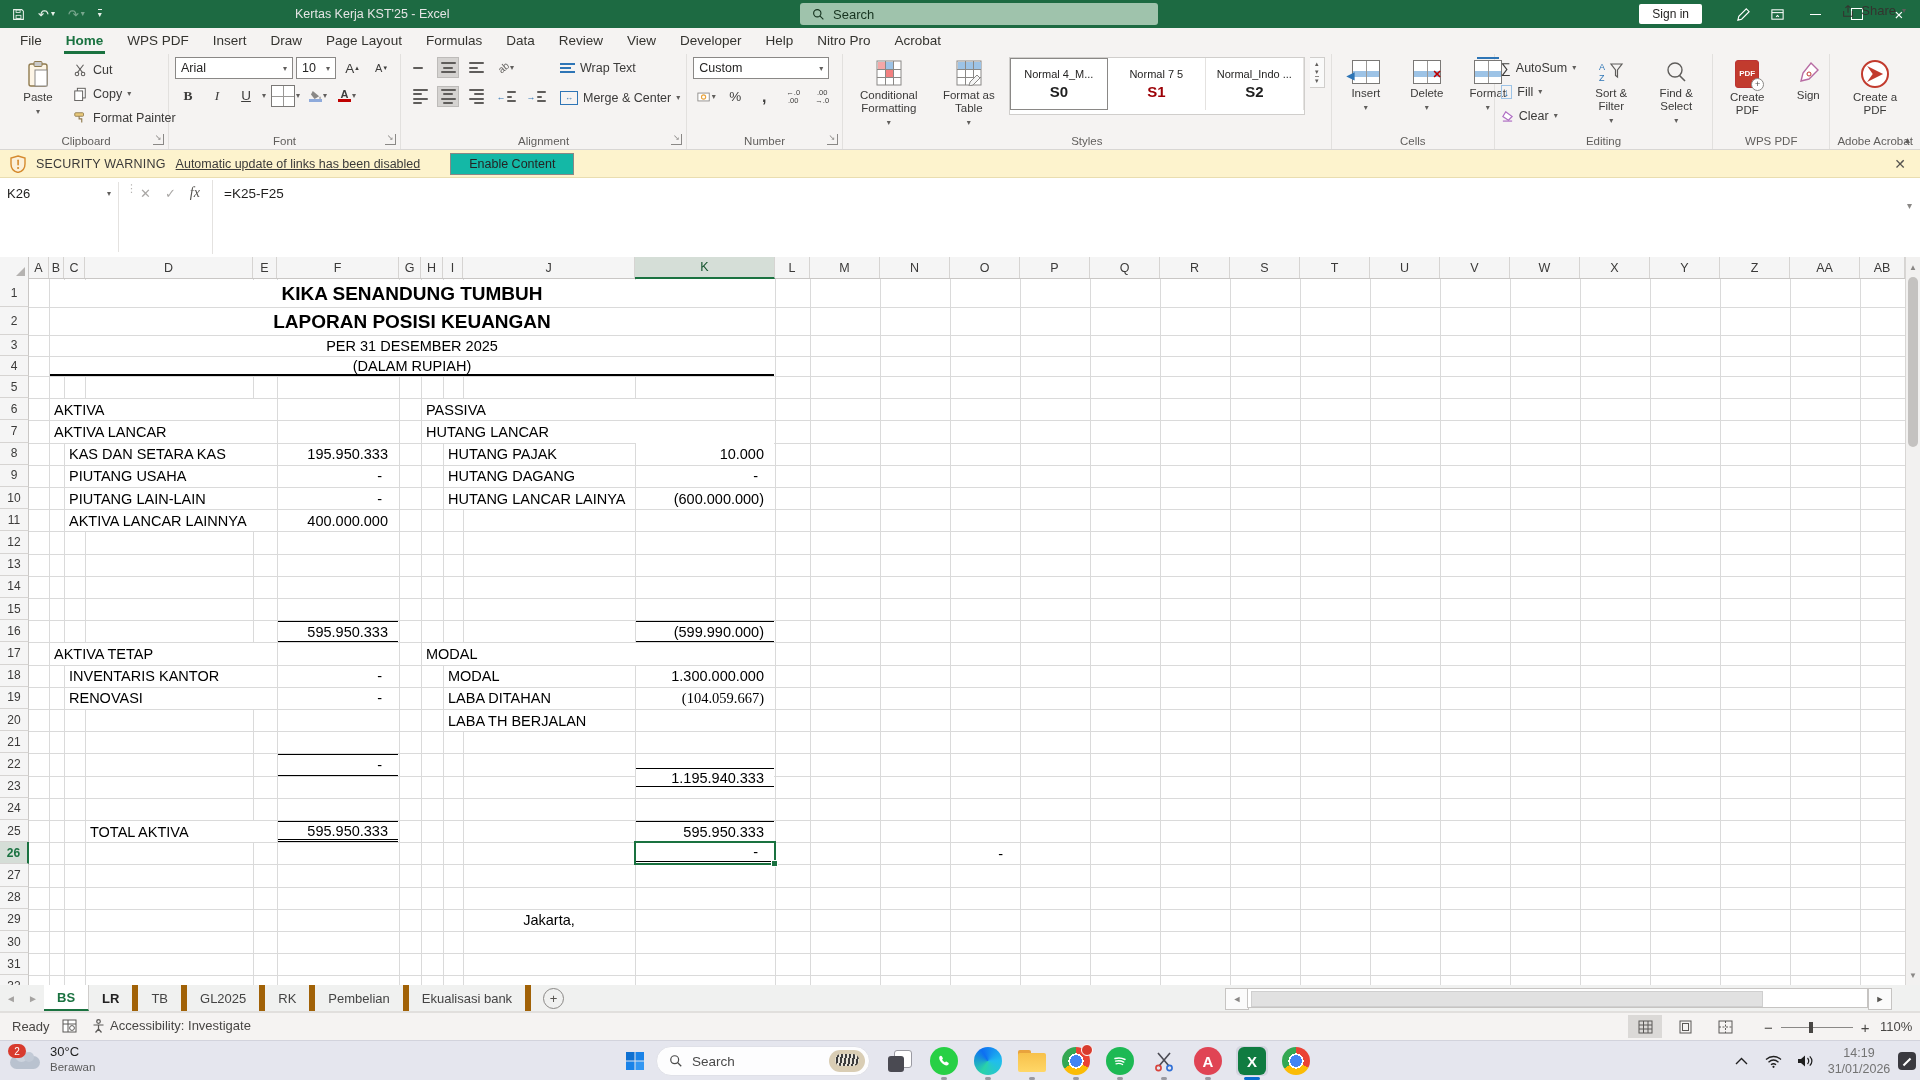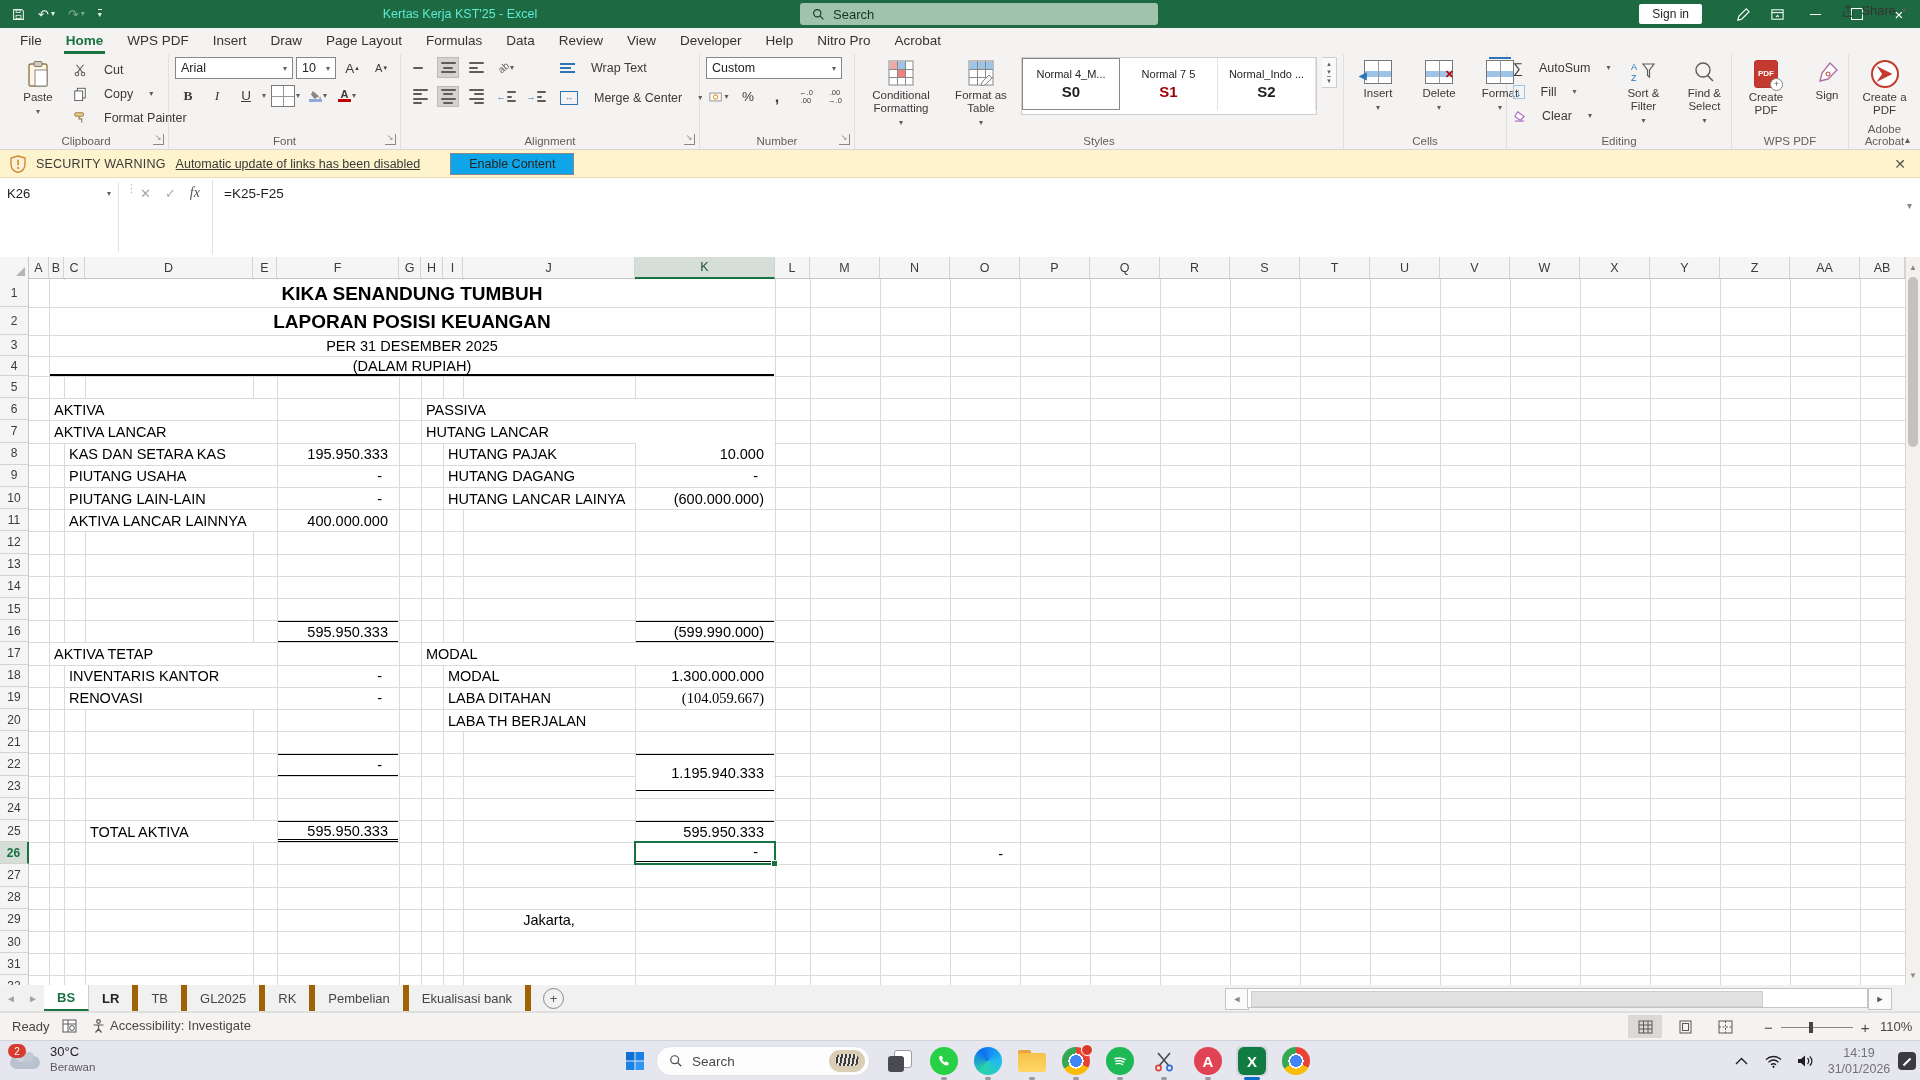--- a/index.html
+++ b/index.html
@@ -6,21 +6,21 @@
   body{width:1920px;height:1080px;overflow:hidden;font-family:"Liberation Sans",sans-serif;position:relative;}
   .screen{position:absolute;inset:0;width:1920px;height:1080px;background:#fff;}
   .abs{position:absolute;}
 
   
   .titlebar{position:absolute;left:0;top:0;right:0;height:28px;background:#1d6a42;color:#fff;}
   .qat{position:absolute;left:12px;top:0;height:28px;display:flex;align-items:center;gap:13px;color:#e9f1eb;}
   .qat .qi{font-size:13px;line-height:1;display:flex;align-items:center;gap:2px;}
   .qat .dim{opacity:.45;}
   .qchev{font-size:8px;}
-  .title-text{position:absolute;left:295px;top:7px;width:330px;text-align:center;font-size:12.5px;color:#5eead4;white-space:nowrap;}
+  .title-text{position:absolute;left:295px;top:7px;width:330px;font-size:12.5px;color:#e5e5e5;white-space:nowrap;}
   .tsearch{position:absolute;left:800px;top:3px;width:358px;height:22px;background:#9fc3ac;border-radius:3px;display:flex;align-items:center;gap:8px;padding-left:12px;box-sizing:border-box;color:#16331f;font-size:13px;}
   .tright{position:absolute;right:0;top:0;height:28px;display:flex;align-items:center;}
   .signin{background:#fff;color:#1f1e1d;font-size:12px;padding:3px 13px;border-radius:2px;margin-right:24px;}
   .tico{width:34px;height:28px;display:flex;align-items:center;justify-content:center;color:#fff;}
   .wbtn{width:42px;height:28px;display:flex;align-items:center;justify-content:center;color:#fff;font-size:13px;}
   .minbar{width:11px;height:1px;background:#fff;display:block;}
   .restore{width:10px;height:10px;border:1px solid #fff;display:block;}
   .xglyph{font-size:15px;line-height:1;}
 
   
@@ -30,21 +30,21 @@
   .mtab.active::after{content:"";position:absolute;left:10px;right:10px;bottom:0;height:3px;background:#1a7240;}
   .sharebtn{position:absolute;right:14px;top:3px;display:flex;align-items:center;gap:6px;font-size:13px;color:#34332f;}
 
   
   .ribbon{position:absolute;left:0;top:54px;right:0;height:96px;background:#f5f3f2;border-bottom:1px solid #d8d6d4;display:flex;align-items:stretch;padding-left:4px;box-sizing:border-box;}
   .rgroup{position:relative;border-right:1px solid #e2e0de;padding:3px 6px 17px 6px;display:flex;gap:5px;align-items:flex-start;}
   .rglabel{position:absolute;bottom:2px;left:0;right:0;text-align:center;font-size:11.5px;color:#605e5c;}
   .launcher{position:absolute;bottom:4px;right:4px;width:10px;height:10px;border-right:1px solid #8a8886;border-bottom:1px solid #8a8886;color:#8a8886;font-size:8px;line-height:8px;text-align:center;}
   .bigbtn{display:flex;flex-direction:column;align-items:center;gap:3px;padding:3px 4px;font-size:11.5px;color:#3b3a39;text-align:center;line-height:1.15;min-width:48px;}
   .col{display:flex;flex-direction:column;gap:3px;}
-  .smbtn{display:flex;align-items:center;gap:16px;font-size:12.5px;color:#3b3a39;height:21px;white-space:nowrap;}
+  .smbtn{display:flex;align-items:center;gap:5px;font-size:12.5px;color:#3b3a39;height:21px;white-space:nowrap;}
   .ibtn{min-width:22px;height:21px;display:flex;align-items:center;justify-content:center;font-size:13.5px;color:#3d3c3b;gap:1px;padding:0 2px;}
   .ibtn.selected{background:#d5d3d1;border:1px solid #bdbbb9;box-sizing:border-box;}
   .combo{height:22px;border:1px solid #8a8886;background:#fff;display:flex;align-items:center;justify-content:space-between;padding:0 5px;font-size:12.5px;color:#252423;box-sizing:border-box;}
   .ddonly{font-size:8px;color:#605e5c;}
   .row{display:flex;gap:3px;align-items:center;}
   .barsrow{display:flex;gap:4px;}
   .bars{display:flex;flex-direction:column;gap:2.5px;width:15px;}
   .bars i{height:2px;background:#5f5d5b;display:block;border-radius:1px;}
   .bars.t i{align-self:flex-start;}.bars.t i:nth-child(2){width:70%;}
   .bars.l i{width:100%;}.bars.l i:nth-child(even){width:65%;align-self:flex-start;}
@@ -75,21 +75,21 @@
   .acroicon{width:24px;height:24px;border-radius:50%;background:#fff;border:2px solid #c23b2e;position:relative;}
   .acroicon::before{content:"";position:absolute;inset:4px;background:#c23b2e;clip-path:polygon(0 0,100% 50%,0 100%,35% 50%);}
   .wrapicon{display:flex;flex-direction:column;gap:2px;width:15px;}
   .wrapicon i{height:2px;background:#2e75b6;display:block;}
   .mergeicon{width:16px;height:12px;border:1px solid #2e75b6;display:flex;align-items:center;justify-content:center;font-size:8px;color:#2e75b6;}
 
   
   .warnbar{position:absolute;left:0;top:150px;right:0;height:28px;background:#fdf3cd;border-bottom:1px solid #e9ddb0;display:flex;align-items:center;gap:10px;padding-left:10px;box-sizing:border-box;font-size:12.5px;color:#3b3a39;}
   .warntitle{letter-spacing:.2px;}
   .warnlink{text-decoration:underline;}
-  .warnbtn{background:#0ea5e9;border:1px solid #8a8886;padding:3px 18px;font-size:12.5px;color:#252423;margin-left:20px;}
+  .warnbtn{background:#14b8a6;border:1px solid #8a8886;padding:3px 18px;font-size:12.5px;color:#252423;margin-left:20px;}
   .warnclose{position:absolute;right:14px;font-size:14px;color:#55534f;top:6px;}
 
   
   .fbar{position:absolute;left:0;top:178px;right:0;height:79px;background:#fff;border-bottom:1px solid #cfcdcb;}
   .namebox{position:absolute;left:0;top:2px;width:118px;height:26px;display:flex;align-items:center;justify-content:space-between;padding:0 7px;font-size:13px;color:#1f1e1d;box-sizing:border-box;}
   .nbsep{position:absolute;left:118px;top:4px;bottom:auto;height:70px;width:1px;background:#e4e2e0;}
   .fdots{position:absolute;left:126px;top:8px;color:#b5b3b1;font-size:11px;letter-spacing:0;line-height:4px;width:4px;}
   .fbtns{position:absolute;left:140px;top:4px;display:flex;gap:14px;align-items:center;color:#a9a7a5;font-size:13px;height:22px;}
   .fxi{font-style:italic;font-family:"Liberation Serif",serif;color:#55534f;font-size:14px;}
   .fsep2{position:absolute;left:212px;top:2px;height:74px;width:1px;background:#e4e2e0;}
@@ -811,21 +811,21 @@
         <div class="cell al" style="left: 65px; width: 211px; top: 386.6px; height: 21.2px;">INVENTARIS KANTOR</div>
         <div class="cell ad" style="left: 278px; width: 120px; top: 386.6px; height: 21.2px;">-</div>
         <div class="cell al" style="left: 444px; width: 190px; top: 386.6px; height: 21.2px;">MODAL</div>
         <div class="cell ar" style="left: 636px; width: 138px; top: 386.6px; height: 21.2px;">1.300.000.000</div>
         <div class="cell al" style="left: 65px; width: 211px; top: 408.8px; height: 21.2px;">RENOVASI</div>
         <div class="cell ad" style="left: 278px; width: 120px; top: 408.8px; height: 21.2px;">-</div>
         <div class="cell al" style="left: 444px; width: 190px; top: 408.8px; height: 21.2px;">LABA DITAHAN</div>
         <div class="cell ar" style="left: 636px; width: 138px; top: 408.8px; height: 21.2px; font-family: Liberation Serif, serif;">(104.059.667)</div>
         <div class="cell al" style="left: 444px; width: 190px; top: 431px; height: 21.2px;">LABA TH BERJALAN</div>
         <div class="cell ad bt bb" style="left: 278px; width: 120px; top: 475.4px; height: 21.2px;">-</div>
-        <div class="cell ar bt bb" style="left: 636px; width: 138px; top: 475px; height: 37px;">1.195.940.333</div>
+        <div class="cell ar bt bb" style="left: 636px; width: 138px; top: 489px; height: 19px;">1.195.940.333</div>
         <div class="cell al" style="left: 86px; width: 190px; top: 542px; height: 21.2px;">TOTAL AKTIVA</div>
         <div class="cell ar bt bdb" style="left: 278px; width: 120px; top: 542px; height: 21.2px;">595.950.333</div>
         <div class="cell ar bt" style="left: 636px; width: 138px; top: 542px; height: 21.2px;">595.950.333</div>
         <div class="cell ad bdb" style="left: 636px; width: 138px; top: 564.2px; height: 21.2px;">-</div>
         <div class="cell ad" style="left: 951px; width: 68px; top: 564.2px; height: 21.2px;">-</div>
         <div class="cell ac" style="left: 464px; width: 170px; top: 630.8px; height: 21.2px;">Jakarta,</div>
         <div class="selbox" style="left: 634px; top: 562.2px; width: 142px; height: 24.2px;">
           <div class="fillh"></div>
         </div>
       </div>

